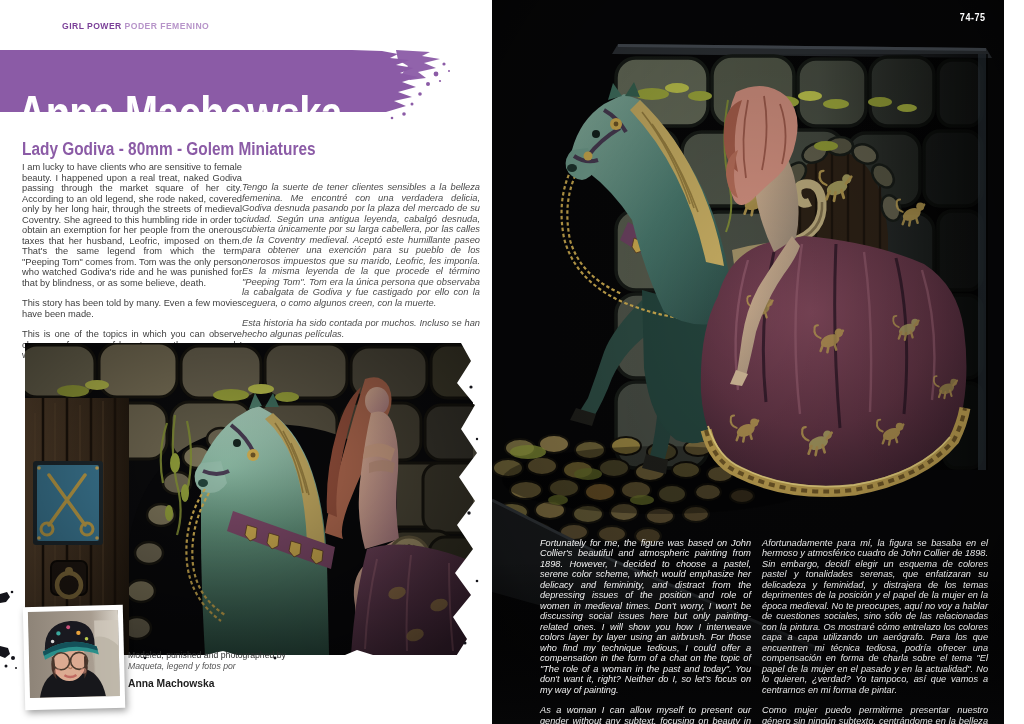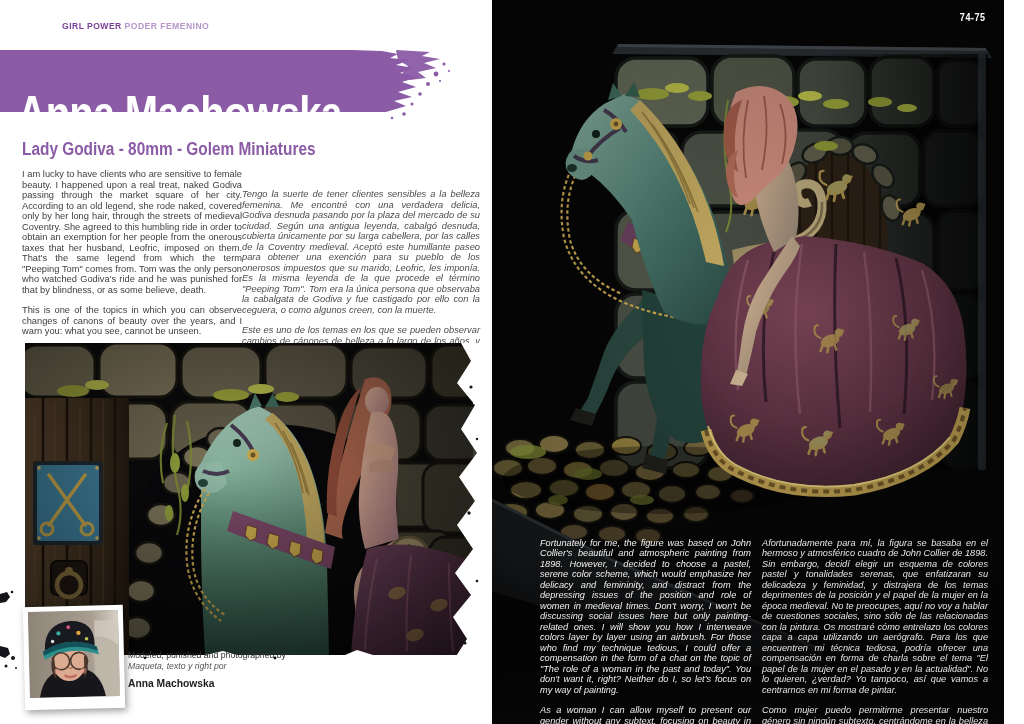--- a/index.html
+++ b/index.html
@@ -19,21 +19,21 @@
   .title-band{position:absolute;left:0;top:50px;width:352px;height:62px;background:#8b5ba6;}
   .brush-edge{position:absolute;left:352px;top:50px;width:110px;height:74px;}
   .title{position:absolute;left:0;top:50px;height:62px;line-height:61px;padding-left:22px;
          color:#fff;font-size:50px;font-weight:bold;letter-spacing:-1px;white-space:nowrap;
          transform:scaleX(.80);transform-origin:left center;}
 
   .subtitle{position:absolute;left:22px;top:124px;color:#8b5ba6;font-size:17.5px;font-weight:bold;
             letter-spacing:0px;transform:scaleX(.88);transform-origin:left center;white-space:nowrap;}
 
   
-  .intro{position:absolute;left:22px;top:169px;width:468px;display:flex;gap:0;}
+  .intro{position:absolute;left:22px;top:162px;width:468px;display:flex;gap:0;}
   .intro p{margin:0 0 10px 0;}
   .col-en1{width:220px;font-size:9.3px;line-height:1.13;color:#3d3d3d;text-align:justify;}
   .col-es1{width:238px;font-size:9.3px;line-height:1.13;color:#4c4c4c;text-align:justify;font-style:italic;margin-top:20px;}
 
   
   .main-photo{position:absolute;left:25px;top:343px;width:460px;height:318px;margin:0;}
   .splat{position:absolute;}
 
   
   .polaroid{position:absolute;left:24px;top:606px;width:100px;height:103px;background:#fff;margin:0;
@@ -81,24 +81,26 @@
         <circle cx="40" cy="68" r="1.3" fill="#8b5ba6"></circle>
       <circle cx="97" cy="21" r="1" fill="#8b5ba6"></circle>
     </svg>
     <h1 class="title">Anna Machowska</h1>
 
     <h2 class="subtitle">Lady Godiva - 80mm - Golem Miniatures</h2>
 
     <div class="intro">
       <div class="col-en1">
         <p>I am lucky to have clients who are sensitive to female beauty. I happened upon a real treat, naked Godiva passing through the market square of her city. According to an old legend, she rode naked, covered only by her long hair, through the streets of medieval Coventry. She agreed to this humbling ride in order to obtain an exemption for her people from the onerous taxes that her husband, Leofric, imposed on them. That's the same legend from which the term "Peeping Tom" comes from. Tom was the only person who watched Godiva's ride and he was punished for that by blindness, or as some believe, death.</p>
+        <p>This story has been told by many. Even a few movies have been made.</p>
         <p>This is one of the topics in which you can observe changes of canons of beauty over the years, and I warn you: what you see, cannot be unseen.</p>
       </div>
       <div class="col-es1">
         <p>Tengo la suerte de tener clientes sensibles a la belleza femenina. Me encontré con una verdadera delicia, Godiva desnuda pasando por la plaza del mercado de su ciudad. Según una antigua leyenda, cabalgó desnuda, cubierta únicamente por su larga cabellera, por las calles de la Coventry medieval. Aceptó este humillante paseo para obtener una exención para su pueblo de los onerosos impuestos que su marido, Leofric, les imponía. Es la misma leyenda de la que procede el término "Peeping Tom". Tom era la única persona que observaba la cabalgata de Godiva y fue castigado por ello con la ceguera, o como algunos creen, con la muerte.</p>
+        <p>Esta historia ha sido contada por muchos. Incluso se han hecho algunas películas.</p>
         <p>Este es uno de los temas en los que se pueden observar cambios de cánones de belleza a lo largo de los años, y les advierto: lo que se ve, no se puede dejar de ver.</p>
       </div>
     </div>
 
     <figure class="main-photo">
       <svg width="460" height="318" viewBox="0 0 460 318">
         <defs>
           <linearGradient id="hteal" x1="0" y1="0" x2="0" y2="1">
             <stop offset="0" stop-color="#a9d0bd"></stop>
               <stop offset=".5" stop-color="#5e8d77"></stop>
@@ -336,21 +338,21 @@
           <path d="M39,56 q2,3 4,0" stroke="#b07a5e" stroke-width="1.4" fill="none"></path>
           <path d="M35,64 q6,4 12,0" stroke="#c06a62" stroke-width="2.4" fill="none"></path>
           <circle cx="28" cy="60" r="3" fill="#e59a86" opacity=".5"></circle>
             <circle cx="54" cy="60" r="3" fill="#e59a86" opacity=".5"></circle>
         </svg>
       </div>
     </figure>
 
     <div class="credit">
       <div class="en">Modeled, punished and photographed by</div>
-      <div class="es">Maqueta, texto y right por</div>
+      <div class="es">Maqueta, legend y fotos por</div>
       <div class="name">Anna Machowska</div>
     </div>
   </section>
 
   <section class="page page-right">
 
     <svg class="artwork" width="512" height="724" viewBox="0 0 512 724">
       <defs>
         <linearGradient id="wallfade" x1="0" y1="0" x2="1" y2="0">
           <stop offset="0" stop-color="#000" stop-opacity="0"></stop>

